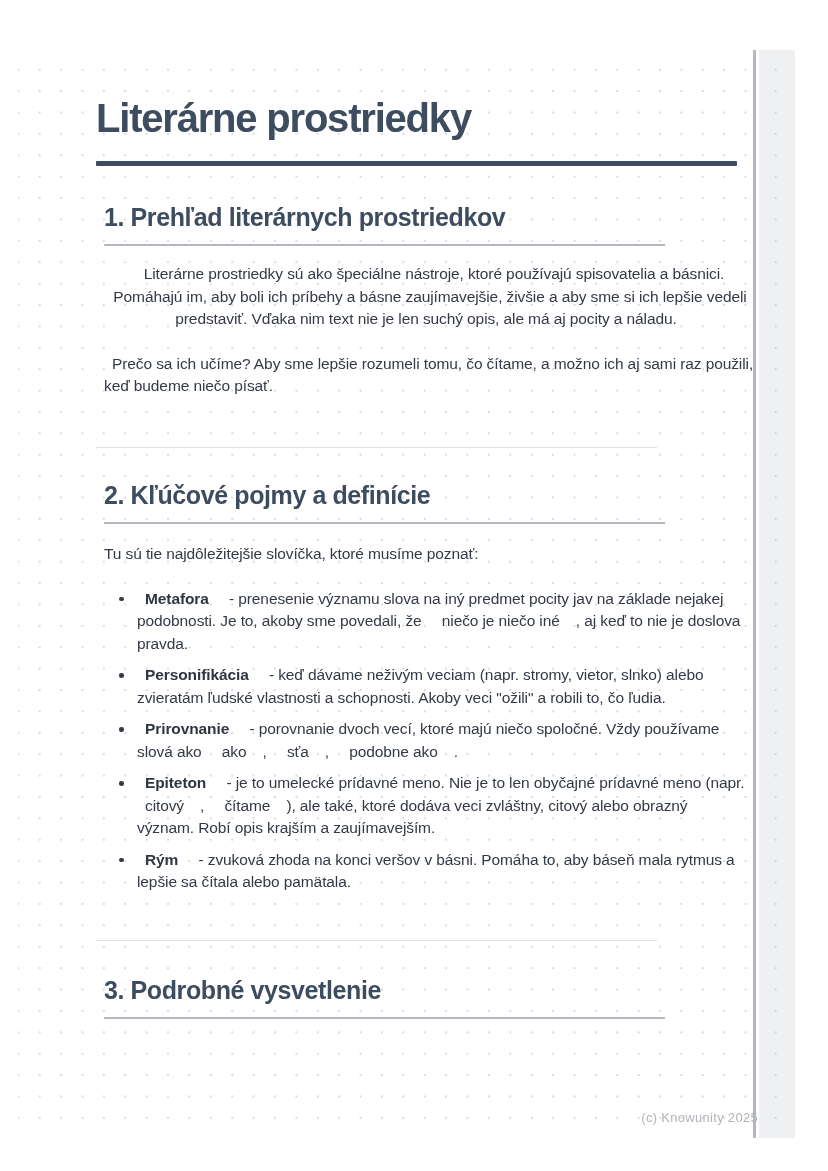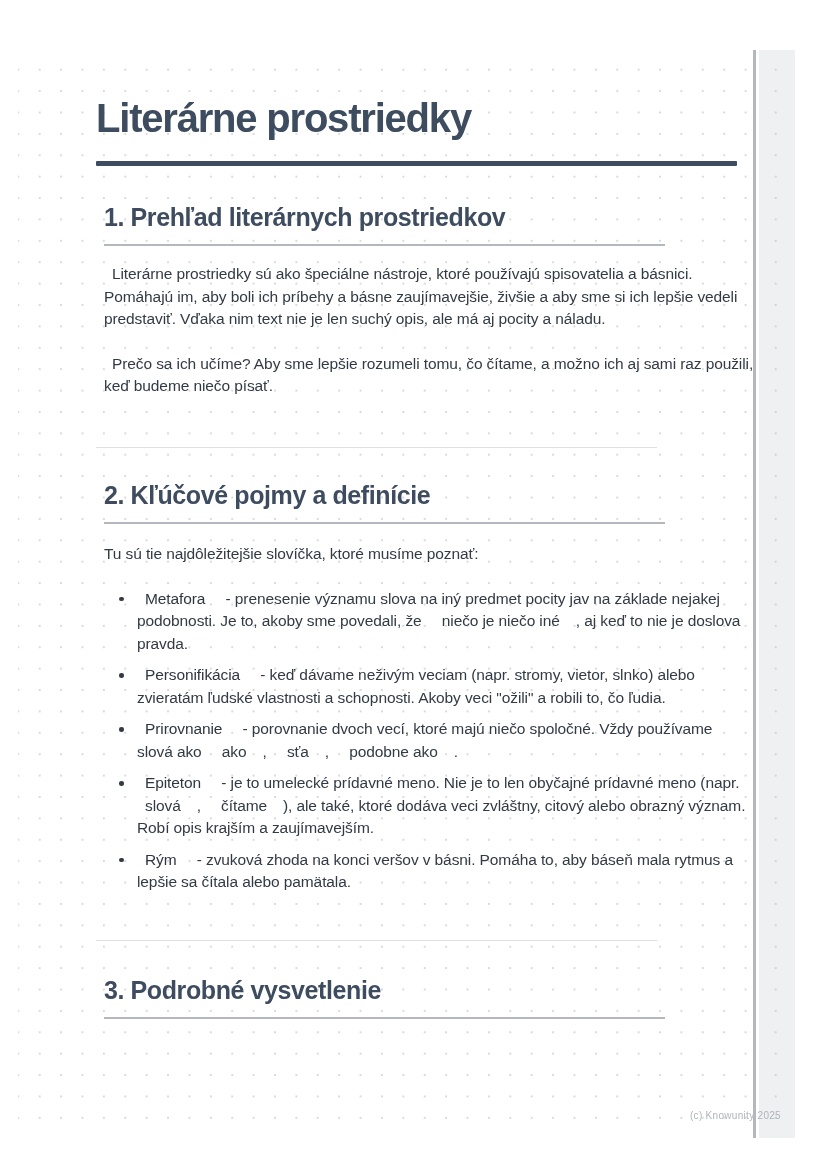--- a/index.html
+++ b/index.html
@@ -37,40 +37,40 @@
   .sec1 h2{margin-top:35px;}
   .sec1 .h2-rule{margin-top:11px;}
   .sec2 h2{margin-top:31px;}
   .sec2 .h2-rule{margin-top:11px;}
   .sec3 h2{margin-top:33px;}
   .sec3 .h2-rule{margin-top:11px;}
   p{
     font-size:15.5px;line-height:22.5px;color:var(--body);width:652px;
     letter-spacing:-0.1px;
   }
-  .sec1 p.first{margin-top:17px;}
+  .sec1 p.first{margin-top:17px;text-align:center;}
   .sec1 p.second{margin-top:22px;}
   .sec2 p.intro{margin-top:19px;}
   .sec3 p.first{margin-top:29px;}
   hr.divider{border:none;height:1.5px;background:var(--divider);width:561px;}
   hr.d1{margin-top:49px;}
   hr.d2{margin-top:46px;}
   ul.terms{list-style:none;margin-top:22px;width:652px;}
   ul.terms li{
     position:relative;padding-left:25px;font-size:15.5px;line-height:22.5px;
     color:var(--body);margin-bottom:9px;letter-spacing:-0.1px;
   }
   ul.terms li::before{
     content:"";position:absolute;left:7px;top:9px;width:4.5px;height:4.5px;
     border-radius:50%;background:var(--body);
   }
-  ul.terms li strong{font-weight:400;color:#2f3641;}
+  ul.terms li strong{font-weight:700;color:#2f3641;}
   .it{}
   .footer{
-    position:absolute;top:1102px;right:39px;font-size:10px;color:var(--footer);
+    position:absolute;top:1102px;right:62px;font-size:13px;color:var(--footer);
     letter-spacing:0.3px;z-index:5;
   }
 </style>
 </head>
 <body>
 
 <div class="doc">
   <div class="content">
 
     <h1>Literárne prostriedky</h1>
@@ -86,21 +86,21 @@
     <hr class="divider d1">
 
     <section class="sec2">
       <h2>2. Kľúčové pojmy a definície</h2>
       <div class="h2-rule"></div>
       <p class="intro">Tu sú tie najdôležitejšie slovíčka, ktoré musíme poznať:</p>
       <ul class="terms">
           <li><strong>Metafora</strong><span> - prenesenie významu slova na iný predmet pocity jav na základe nejakej podobnosti. Je to, akoby sme povedali, že </span><span class="it">niečo je niečo iné</span><span>, aj keď to nie je doslova pravda.</span></li>
           <li><strong>Personifikácia</strong><span> - keď dávame neživým veciam (napr. stromy, vietor, slnko) alebo zvieratám ľudské vlastnosti a schopnosti. Akoby veci "ožili" a robili to, čo ľudia.</span></li>
           <li><strong>Prirovnanie</strong><span> - porovnanie dvoch vecí, ktoré majú niečo spoločné. Vždy používame slová ako </span><span class="it">ako</span><span>, </span><span class="it">sťa</span><span>, </span><span class="it">podobne ako</span><span>.</span></li>
-          <li><strong>Epiteton</strong><span> - je to umelecké prídavné meno. Nie je to len obyčajné prídavné meno (napr. </span><span class="it">slová</span><span>, </span><span class="it">čítame</span><span>), ale také, ktoré dodáva veci zvláštny, citový alebo obrazný význam. Robí opis krajším a zaujímavejším.</span></li>
+          <li><strong>Epiteton</strong><span> - je to umelecké prídavné meno. Nie je to len obyčajné prídavné meno (napr. </span><span class="it">citový</span><span>, </span><span class="it">čítame</span><span>), ale také, ktoré dodáva veci zvláštny, citový alebo obrazný význam. Robí opis krajším a zaujímavejším.</span></li>
           <li><strong>Rým</strong><span> - zvuková zhoda na konci veršov v básni. Pomáha to, aby báseň mala rytmus a lepšie sa čítala alebo pamätala.</span></li>
         </ul>
     </section>
 
     <hr class="divider d2">
 
     <section class="sec3">
       <h2>3. Podrobné vysvetlenie</h2>
       <div class="h2-rule"></div>
     </section>

